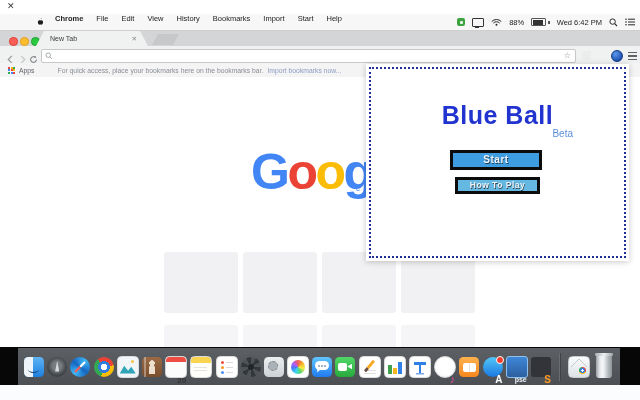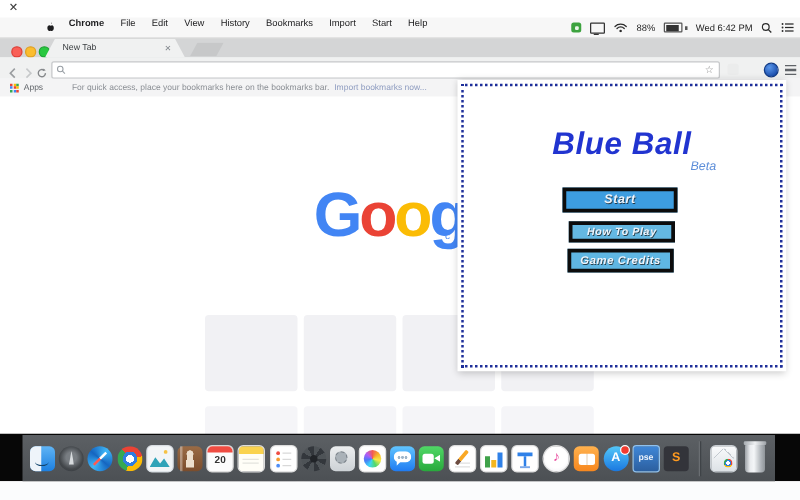--- a/index.html
+++ b/index.html
@@ -73,40 +73,40 @@
   .glogo{left:251px;top:147px;font-size:50px;font-weight:bold;letter-spacing:-2.5px;line-height:1;white-space:nowrap;}
   .gcap{left:356px;top:184px;font-size:8px;color:#4285F4;}
   .nsearch{left:163px;top:206px;width:314px;height:16px;box-sizing:border-box;border:1px solid #e0e2e6;
            border-radius:8px;background:#fbfbfc;font-size:7.5px;color:#444;padding:0 9px;outline:none;
            font-family:"Liberation Sans",sans-serif;}
   .nsearch::placeholder{color:#b7bbc3;}
   .tile{width:74px;height:61px;border-radius:3px;background:#f1f1f4;}
   .tile.r2{background:#f5f5f8;}
 
   
-  .popup{left:366px;top:64px;width:263px;height:233px;background:#fff;z-index:6;box-shadow:0 1px 6px rgba(0,0,0,.22);font-style:italic;}
+  .popup{left:366px;top:64px;width:263px;height:197px;background:#fff;z-index:6;box-shadow:0 1px 6px rgba(0,0,0,.22);}
   .popup-border{position:absolute;left:3px;top:3px;right:3px;bottom:3px;border:2px dotted #1e2f9a;}
   .popup-title{left:0;right:0;top:37px;text-align:center;font-size:25px;font-weight:bold;color:#2134d0;
                letter-spacing:0.5px;}
   .popup-beta{right:56px;top:64px;font-size:10px;color:#5d8ed9;}
   .pbtn{box-sizing:content-box;border:3px solid #0c0c0c;color:#eef4fb;font-weight:bold;text-align:center;
         letter-spacing:0.5px;text-shadow:0.6px 0.8px 0 rgba(25,25,25,.75);cursor:pointer;}
   .pbtn-start{left:84px;top:86px;width:86px;height:14px;font-size:10px;line-height:14px;}
   .pbtn-how{left:89px;top:113px;width:79px;height:11px;font-size:8.5px;line-height:11px;}
   .pbtn-credits{left:88px;top:135px;width:79px;height:13px;font-size:9px;line-height:13px;}
 
   
   .dockband{left:0;top:347px;width:640px;height:38px;background:#070707;z-index:8;}
   .bottomstrip{left:0;top:385px;width:640px;height:15px;background:#fbfcfd;z-index:8;}
   .dock{left:18px;top:348px;width:602px;height:37px;z-index:9;
         background:linear-gradient(180deg,#5c6064,#4c5054);
         display:flex;align-items:center;padding-left:6px;box-sizing:border-box;gap:3.2px;}
   .di{width:20px;height:20px;border-radius:4.5px;position:relative;flex:none;}
   .di::before,.di::after{content:"";position:absolute;}
-  .di-label{position:absolute;left:0;right:0;text-align:center;font-weight:bold;line-height:1;}
+  .di-label{position:absolute;left:0;right:0;text-align:right;font-weight:bold;line-height:1;margin-top:13px;}
 
   .di-finder{background:linear-gradient(180deg,#5fb4f5,#1c7fe0);}
   .di-finder::before{left:0;top:0;bottom:0;width:9px;background:#eef4fa;border-radius:4.5px 0 0 4.5px;}
   .di-finder::after{left:4px;top:9px;width:11px;height:6px;border-bottom:1.3px solid #13456e;border-radius:50%;}
 
   .di-launchpad{border-radius:50%;background:radial-gradient(circle at 50% 45%,#787d82 0 28%,#43474b 62%,#303439 100%);}
   .di-launchpad::after{left:8px;top:4px;width:4px;height:11px;background:#d7dbde;clip-path:polygon(50% 0,100% 100%,0 100%);}
 
   .di-safari{border-radius:50%;background:conic-gradient(from 40deg,#3fb6f7,#1565c0,#3fb6f7,#1565c0,#3fb6f7);}
   .di-safari::after{left:9px;top:3px;width:2px;height:14px;transform:rotate(45deg);
@@ -347,21 +347,20 @@
   <div class="abs tile r2" style="left:243px;top:325px;"></div>
   <div class="abs tile r2" style="left:322px;top:325px;"></div>
   <div class="abs tile r2" style="left:401px;top:325px;"></div>
 
   <div class="abs popup">
     <div class="popup-border"></div>
     <div class="abs popup-title" style="color: rgb(33, 52, 208);">Blue Ball</div>
     <div class="abs popup-beta">Beta</div>
     <div class="abs pbtn pbtn-start" style="background: rgb(61, 157, 224);">Start</div>
     <div class="abs pbtn pbtn-how" style="background: rgb(100, 184, 226);">How To Play</div>
-    <div class="abs pbtn pbtn-credits" style="background: rgb(95, 182, 227);">Game Credits</div>
   </div>
 
   <div class="abs dockband"></div>
   <div class="abs bottomstrip"></div>
   <div class="abs dock">
     <div class="di di-finder"></div>
     <div class="di di-launchpad"></div>
     <div class="di di-safari"></div>
     <div class="di di-chrome"></div>
     <div class="di di-preview"></div>

